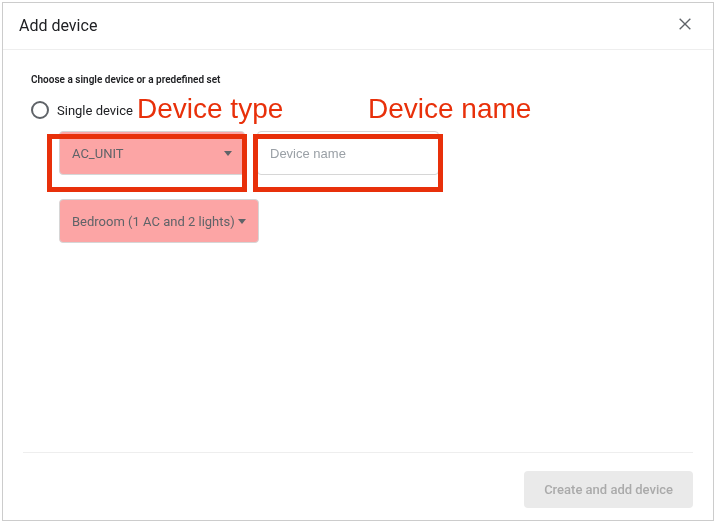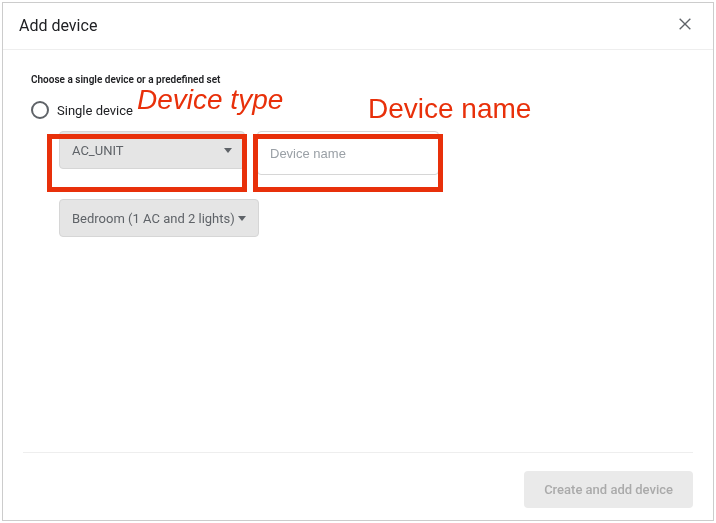--- a/index.html
+++ b/index.html
@@ -83,28 +83,28 @@
       text-align: center;
     }
     .controls-row {
       display: flex;
       gap: 0;
       margin-left: 28px;
     }
     .select-box {
       position: relative;
       width: 186px;
-      height: 38px;
+      height: 44px;
       border: 1px solid #d6d6d6;
       border-radius: 4px;
       display: flex;
       align-items: center;
       padding: 0 12px;
       cursor: pointer;
-      background: #e5e5e5;
+      background: #fca5a5;
     }
     .select-box.small {
       width: 200px;
     }
     .select-value {
       font-size: 13px;
       color: #5f6368;
       flex: 1;
     }
     .dropdown-arrow {
@@ -208,17 +208,17 @@
           <span class="dropdown-arrow"></span>
         </div>
       </div>
     </div>
   </div>
 
   <div class="footer">
     <button class="create-btn">Create and add device</button>
   </div>
 
-  <div class="annotation-label" style="left:134px; top:81px;font-style:italic;">Device type</div>
+  <div class="annotation-label" style="left:134px; top:90px;">Device type</div>
   <div class="annotation-label" style="left:365px; top:90px;">Device name</div>
   <div class="annotation-box" style="left:44px; top:131px; width:200px; height:58px;"></div>
   <div class="annotation-box" style="left:250px; top:131px; width:190px; height:58px;"></div>
 </div>
 
 </body></html>

